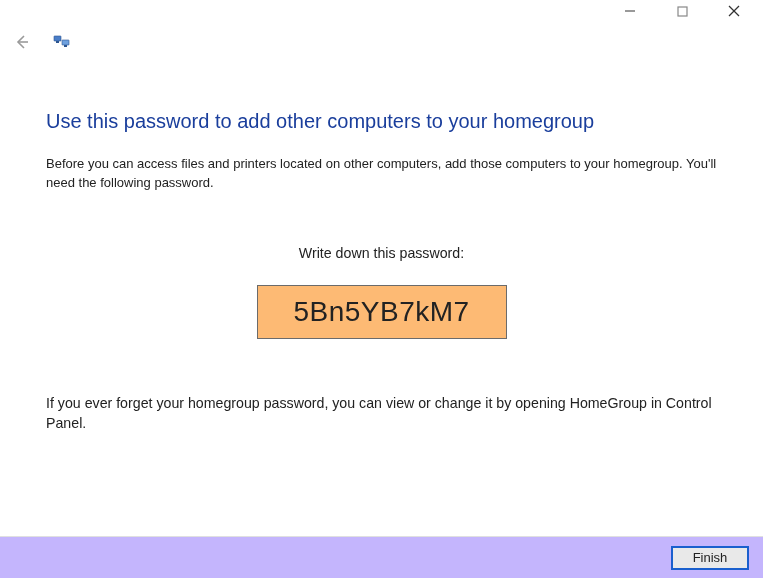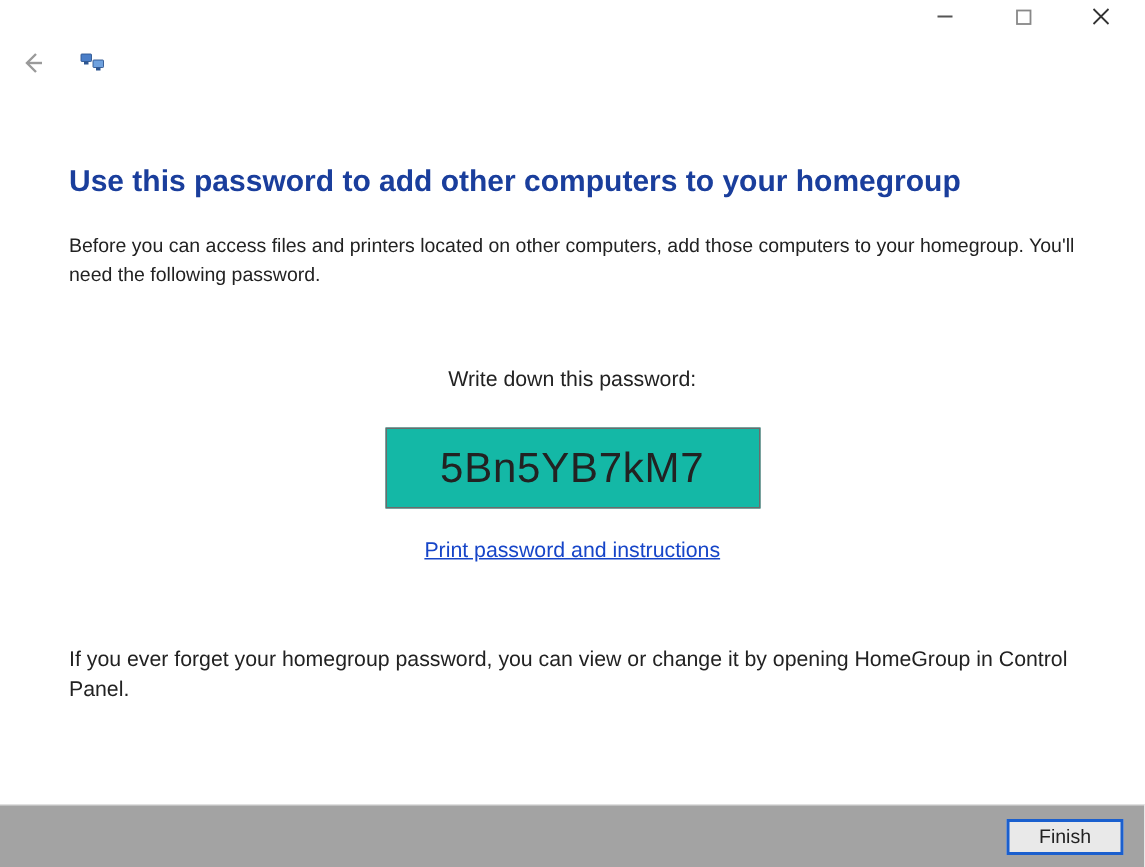--- a/index.html
+++ b/index.html
@@ -53,42 +53,42 @@
     color: #222;
   }
 
   
   .content {
     padding: 30px 46px 0 46px;
   }
   .headline {
     color: #1a3e9c;
     font-size: 20px;
-    font-weight: 700;
+    font-weight: 400;
     margin: 22px 0 22px 0;
   }
   .body-text {
     font-size: 13px;
     color: #222;
     line-height: 1.45;
     margin: 0 0 8px 0;
   }
 
   .password-section {
     text-align: center;
     margin-top: 52px;
   }
   .pw-label {
     font-size: 14.2px;
     color: #222;
     margin-bottom: 24px;
   }
   .pw-box {
     display: inline-block;
-    background: #14b8a6;
+    background: #fdba74;
     border: 1px solid #6b6b6b;
     padding: 10px 30px;
     font-size: 28px;
     font-family: "Segoe UI", sans-serif;
     letter-spacing: 0.5px;
     min-width: 250px;
   }
   .print-link {
     display: inline-block;
     margin-top: 20px;
@@ -103,21 +103,21 @@
     color: #222;
     line-height: 1.45;
     margin-top: 54px;
   }
 
   
   .button-bar {
     position: absolute;
     left: 0; right: 0; bottom: 0;
     height: 42px;
-    background: #a3a3a3;
+    background: #c4b5fd;
     border-top: 1px solid #e0e0e0;
     display: flex;
     justify-content: flex-end;
     align-items: center;
     padding-right: 14px;
   }
   .finish-btn {
     min-width: 78px;
     height: 24px;
     background: #e9e9e9;
@@ -171,21 +171,20 @@
     </div>
   </div>
 
   <div class="content">
     <div class="headline">Use this password to add other computers to your homegroup</div>
     <p class="body-text">Before you can access files and printers located on other computers, add those computers to your homegroup. You'll need the following password.</p>
 
     <div class="password-section">
       <div class="pw-label">Write down this password:</div>
       <div class="pw-box">5Bn5YB7kM7</div>
-      <div><a class="print-link">Print password and instructions</a></div>
     </div>
 
     <p class="footer-note body-text" style="margin-top:54px;">If you ever forget your homegroup password, you can view or change it by opening HomeGroup in Control Panel.</p>
   </div>
 
   <div class="button-bar">
     <div class="finish-btn">Finish</div>
   </div>
 
 </div>

